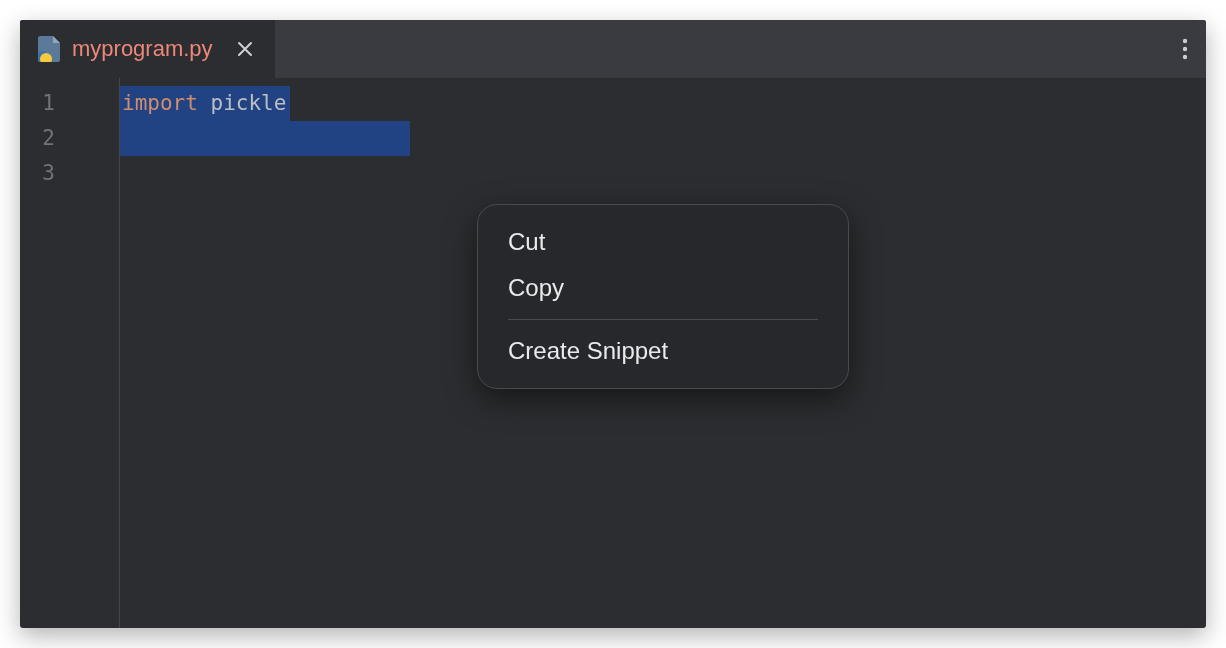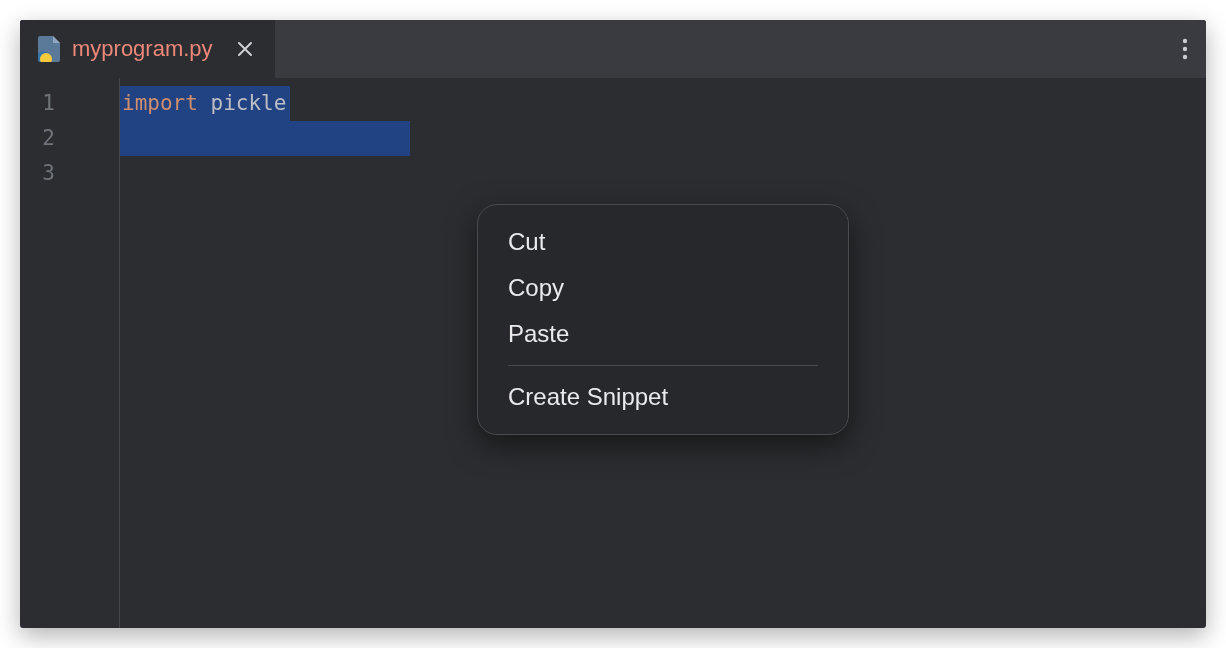--- a/index.html
+++ b/index.html
@@ -209,17 +209,16 @@
       </div>
       <div class="code-line blank">
         <span class="content">&nbsp;</span>
       </div>
     </div>
   </div>
 
   <div class="context-menu">
     <div class="menu-item">Cut</div>
     <div class="menu-item">Copy</div>
-    <div class="menu-item">Paste</div>
     <div class="menu-separator"></div>
     <div class="menu-item">Create Snippet</div>
   </div>
 </div>
 
 </body></html>

